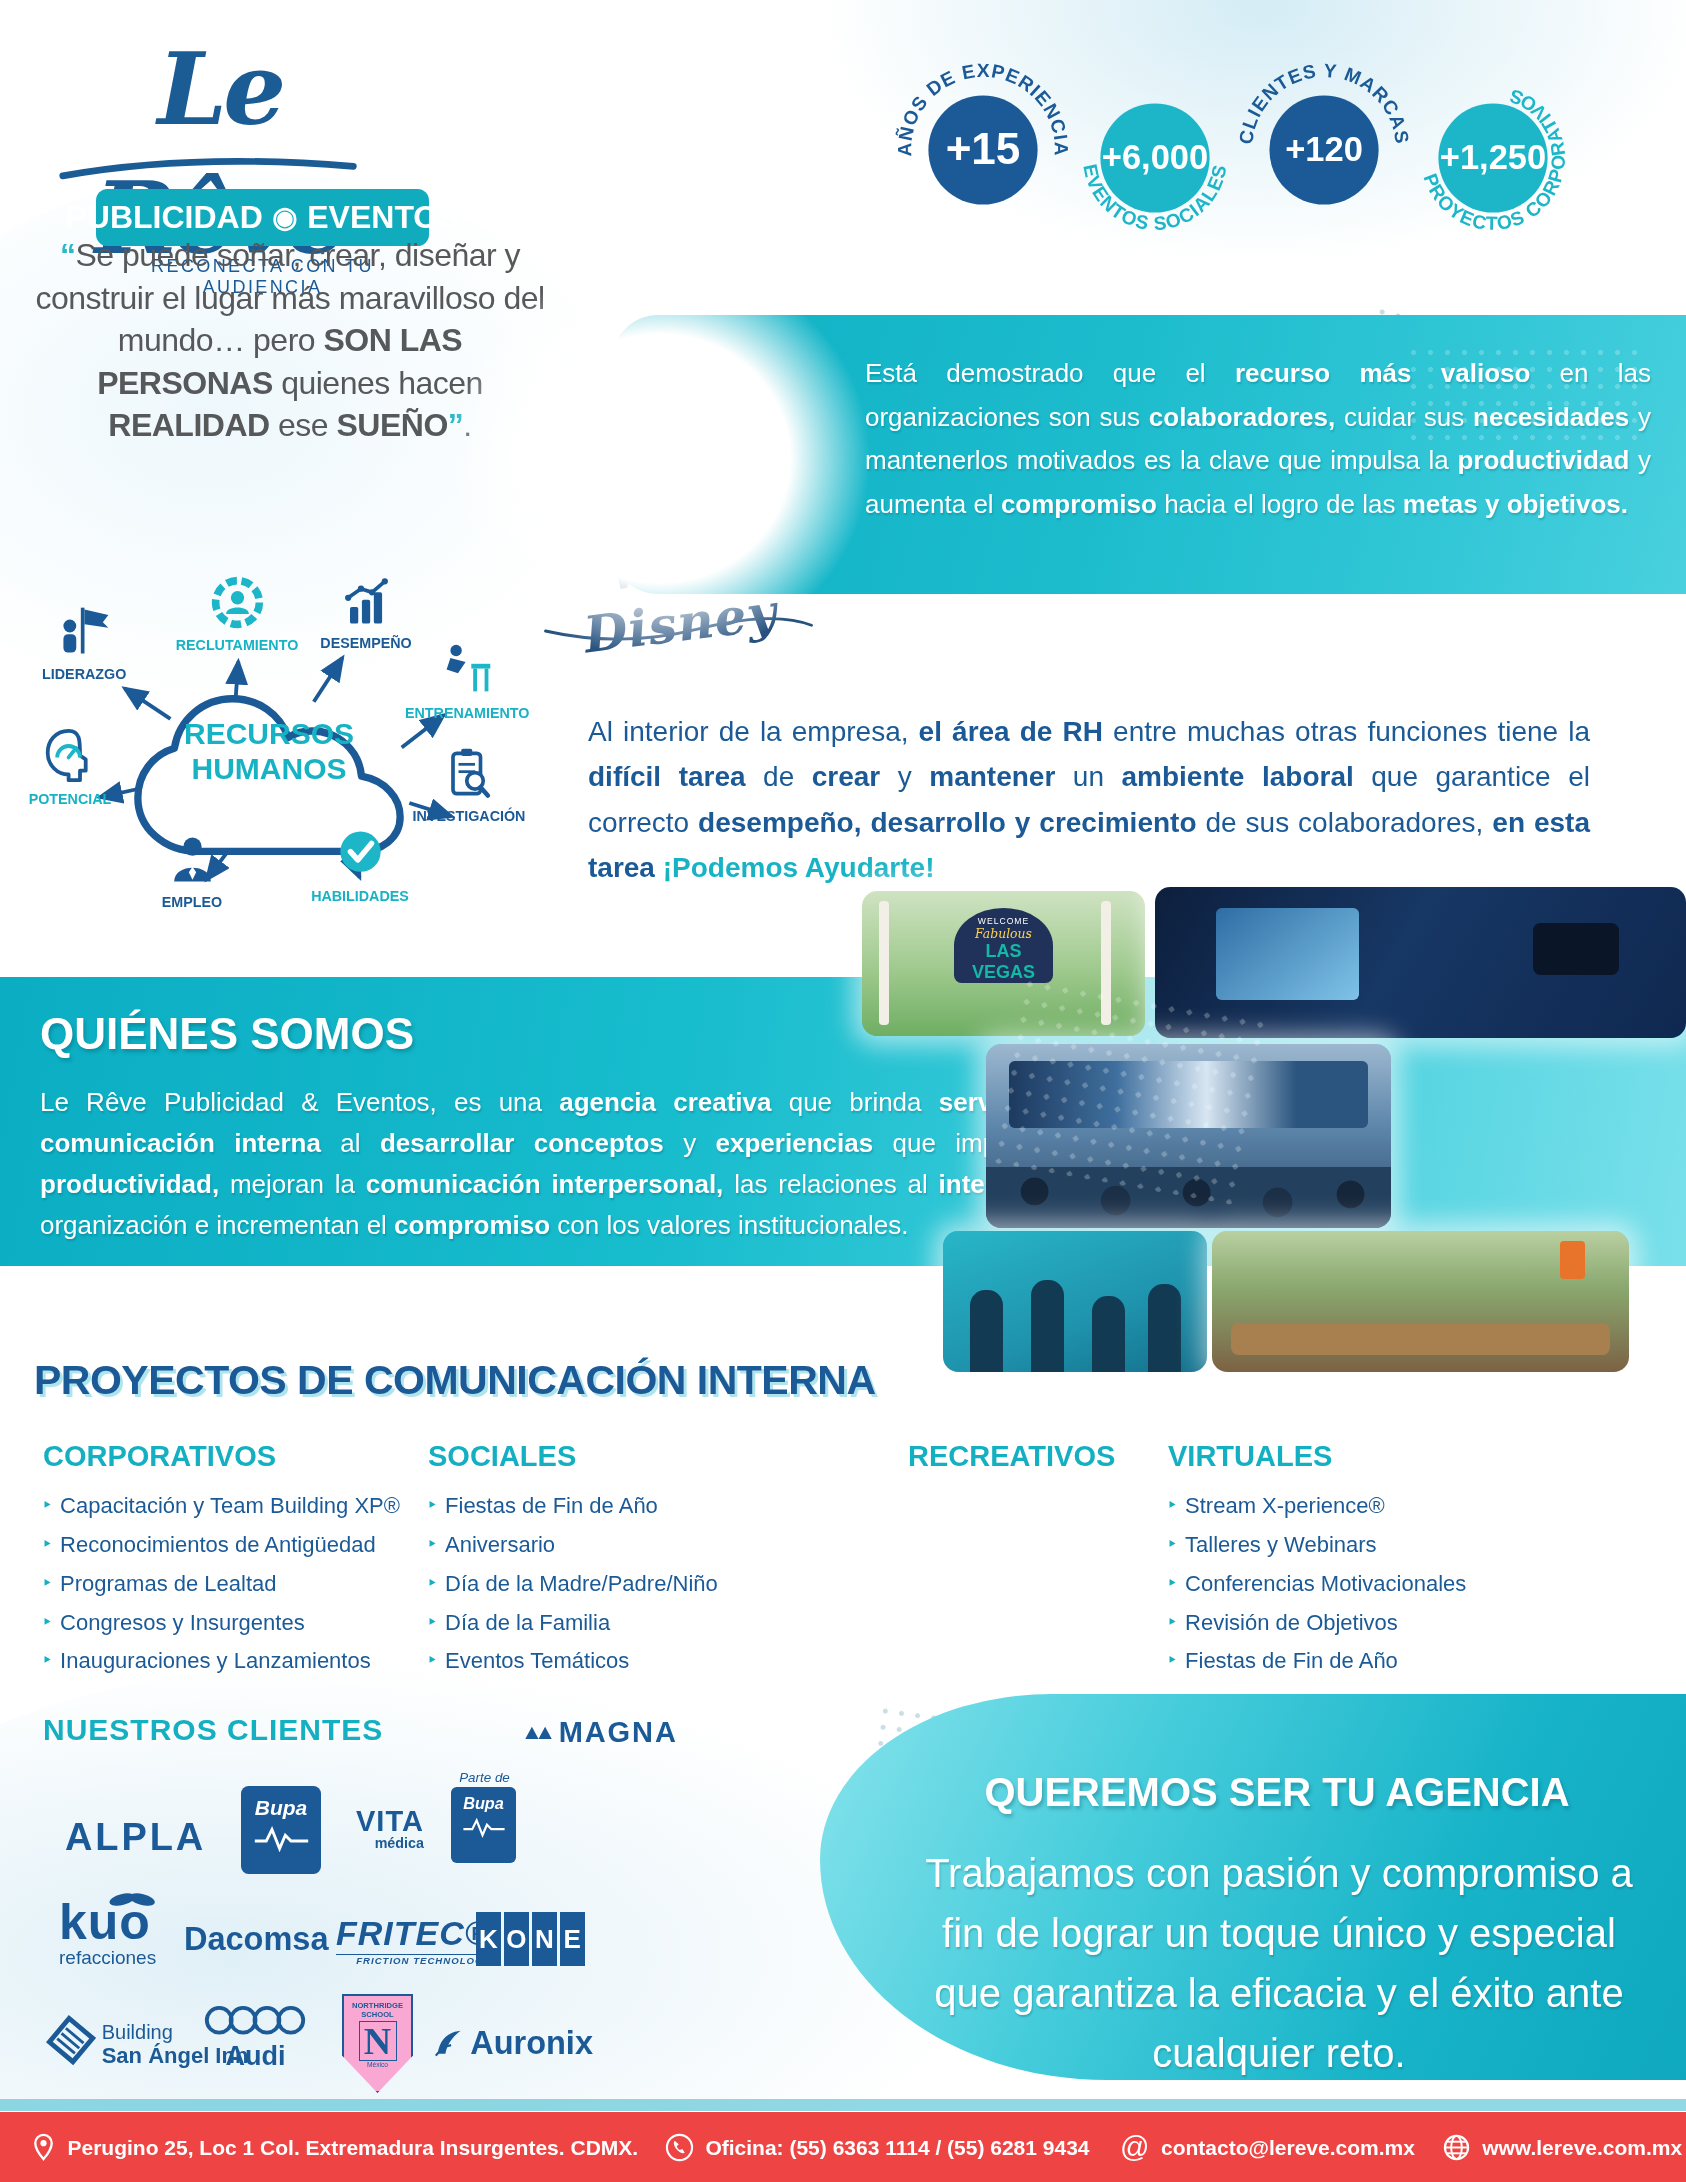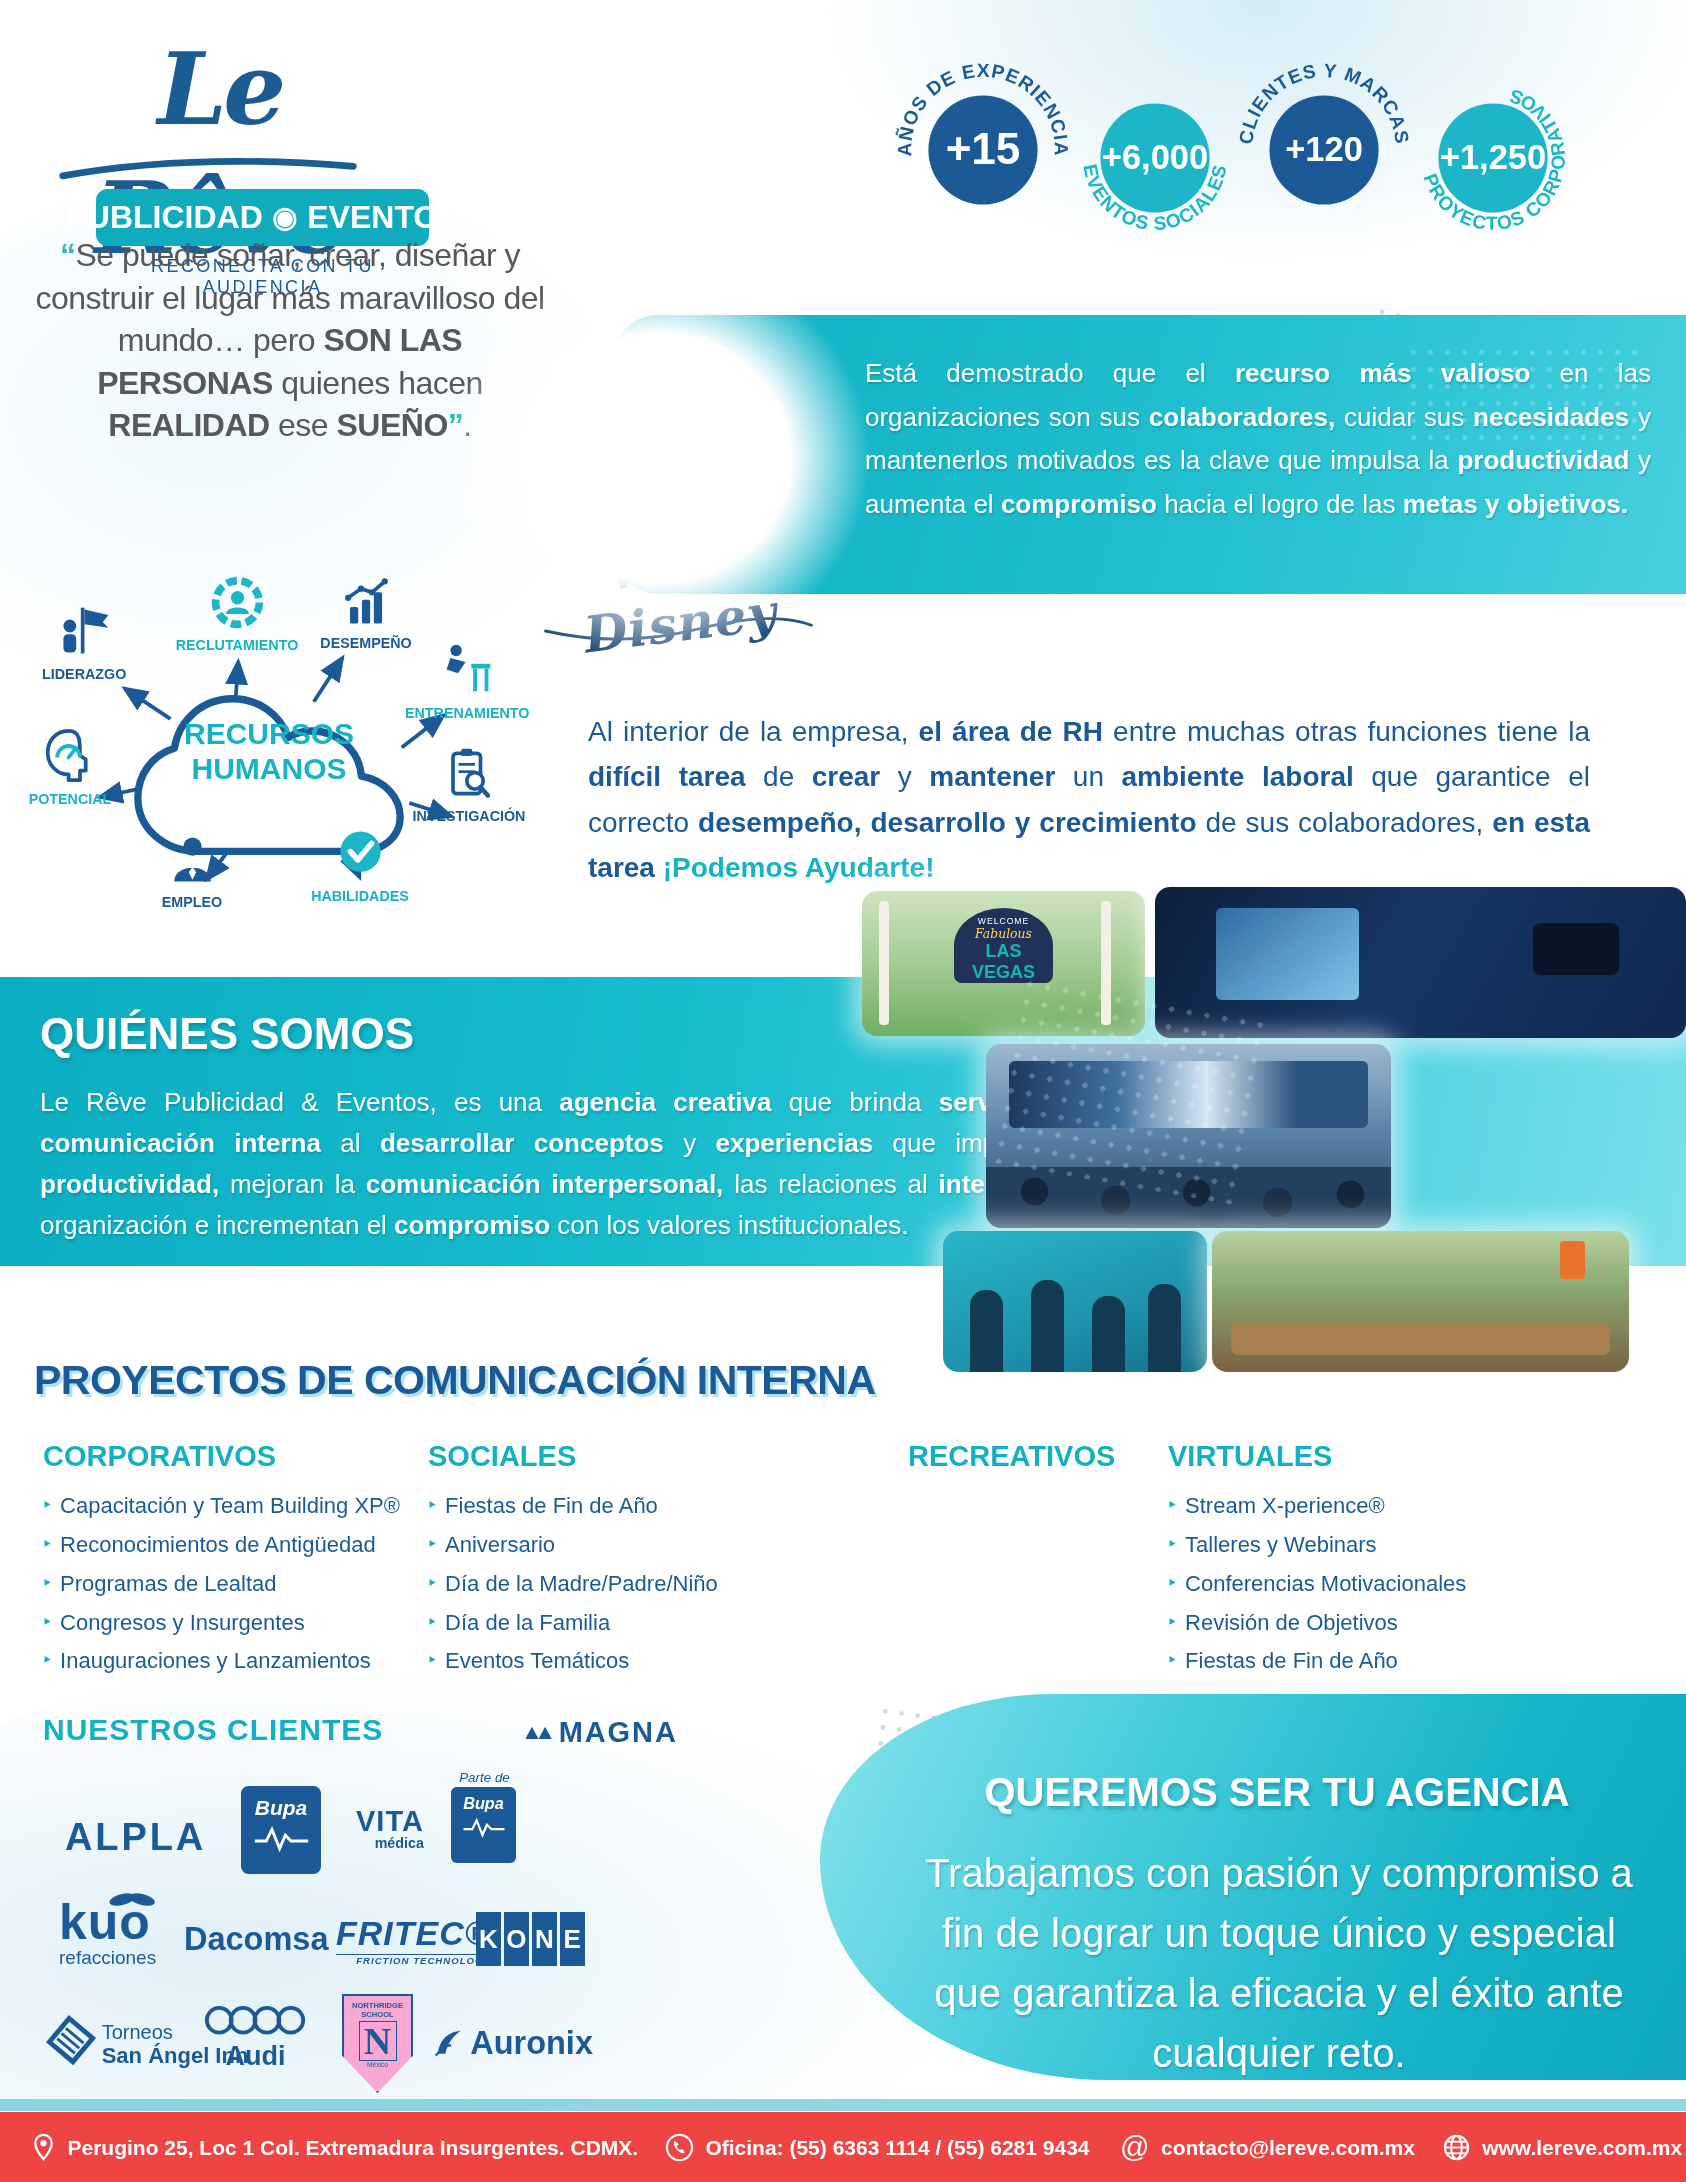--- a/index.html
+++ b/index.html
@@ -507,21 +507,21 @@
   <div class="logo-item lg-hosp">
     <svg width="50" height="54" viewBox="0 0 52 56">
       <g transform="rotate(40 26 26)">
         <path d="M10,10 h32 v32 h-32 Z" fill="none" stroke="#1b5a96" stroke-width="5"></path>
         <line x1="14" y1="20" x2="38" y2="20" stroke="#1b5a96" stroke-width="3"></line>
         <line x1="14" y1="27" x2="38" y2="27" stroke="#1b5a96" stroke-width="3"></line>
         <line x1="14" y1="34" x2="38" y2="34" stroke="#1b5a96" stroke-width="3"></line>
       </g>
     </svg>
     <div>
-      <div class="t1">Torneos</div>
+      <div class="t1">Building</div>
       <div class="t2">San Ángel Inn</div>
     </div>
   </div>
 
   <div class="logo-item lg-audi">
     <svg width="105" height="32.5" viewBox="0 0 110 34">
       <circle cx="17" cy="17" r="13" fill="none" stroke="#1b5a96" stroke-width="4"></circle>
       <circle cx="42" cy="17" r="13" fill="none" stroke="#1b5a96" stroke-width="4"></circle>
       <circle cx="67" cy="17" r="13" fill="none" stroke="#1b5a96" stroke-width="4"></circle>
       <circle cx="92" cy="17" r="13" fill="none" stroke="#1b5a96" stroke-width="4"></circle>

